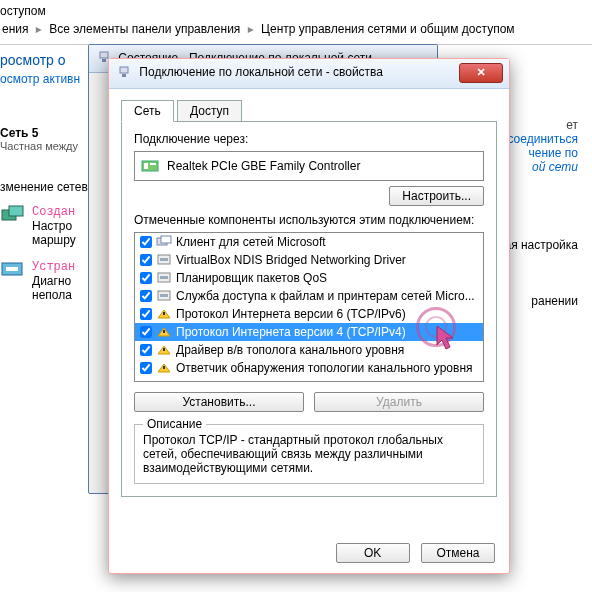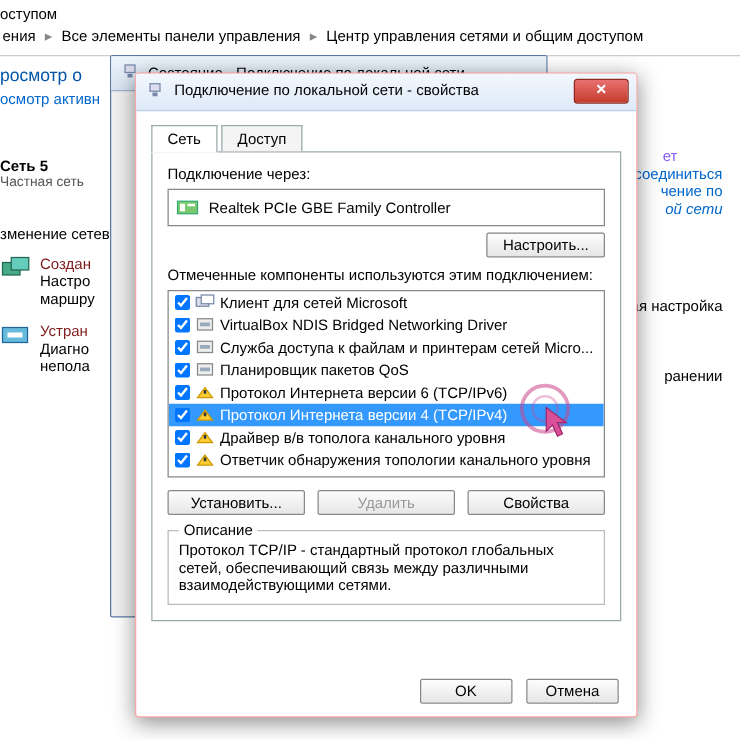--- a/index.html
+++ b/index.html
@@ -9,21 +9,21 @@
   .bg-breadcrumb .sep { color: #888; }
   .bg-partial { position: absolute; top:0; left:0; padding-top:4px;}
   .bg-left { position: absolute; top: 48px; left: 0; width: 120px; padding: 4px 0 0 0; }
   .bg-left .blue { color: #0154a6; font-size: 14px; }
   .bg-left .task { color: #0066cc; font-size: 12px; display: block; margin-top: 4px; }
   .bg-main { position: absolute; top: 90px; left: 0; width: 160px; }
   .bg-main .net-name { font-weight: bold; margin-top: 36px; display:block; }
   .bg-main .net-type { color: #555; display:block; font-size:11px; }
   .bg-section { margin-top: 28px; display:block; font-size:12px; }
   .bg-icon { display:inline-block; width:28px; height:22px; vertical-align: top; margin-right:4px; }
-  .bg-link { color: #7f1d1d; }
+  .bg-link { color: #ec4899; font-family: Liberation Mono, monospace; }
   .bg-right { position:absolute; right:14px; top:118px; font-size:12px; color:#0066cc; }
 
   .dlg-behind { position:absolute; left:88px; top:44px; width:350px; height:450px; border:1px solid #5a7aa5; background:#f0f0f0; z-index:1; border-radius:2px; }
   .dlg-behind .tb { height:28px; background:linear-gradient(#eef4fb,#d7e4f2); border-bottom:1px solid #a0b5cf; padding:5px 8px; font-size:12px; }
   .dlg-behind .icon-sm { display:inline-block; width:14px; height:14px; vertical-align:-2px; margin-right:4px; }
 
   .dlg { position:absolute; left:108px; top:58px; width:402px; height:516px; z-index:5; border:1px solid #fca5a5; border-radius:3px; box-shadow:0 4px 18px rgba(0,0,0,0.45); background:#fff; }
   .titlebar { height:30px; background:linear-gradient(#f3f8fe,#dde9f7); border-bottom:1px solid #b9cee8; position:relative; padding:6px 8px; font-size:12px; }
   .titlebar .ticon { display:inline-block; width:14px; height:14px; vertical-align:-3px; margin-right:5px; }
   .closebtn { position:absolute; right:6px; top:4px; width:44px; height:20px; background:linear-gradient(#e97171,#c53b2b); border:1px solid #8e2a1f; border-radius:3px; color:#fff; text-align:center; font-size:11px; line-height:16px; font-weight:bold; }
@@ -69,21 +69,21 @@
   <span>Центр управления сетями и общим доступом</span>
 </div>
 
 <div class="bg-left">
   <span class="blue">росмотр о</span><br>
   <span class="task">осмотр активн</span>
 </div>
 
 <div class="bg-main">
   <span class="net-name">Сеть 5</span>
-  <span class="net-type">Частная сеть</span>
+  <span class="net-type">Частная между</span>
   <span class="bg-section">зменение сетев</span>
   <div style="margin-top:10px; display:flex;">
     <span class="bg-icon">
       <svg viewBox="0 0 28 22">
           <rect x="2" y="6" width="14" height="10" fill="#4a8" stroke="#265"></rect>
           <rect x="9" y="2" width="14" height="10" fill="#6cb" stroke="#265"></rect>
         </svg>
     </span>
     <div>
       <span class="bg-link">Создан</span><br>
@@ -100,21 +100,21 @@
     </span>
     <div>
       <span class="bg-link">Устран</span><br>
       <span>Диагно</span><br>
       <span>непола</span>
     </div>
   </div>
 </div>
 
 <div class="bg-right">
-  <span style="color:#8b5cf6;display:block;text-align:center;">ет</span>
+  <span style="color:#404040;display:block;text-align:right;">ет</span>
   <span style="display:block;text-align:left;">рисоединиться</span>
   <span style="display:block;text-align:right;">чение по</span>
   <span style="display:block;text-align:right;font-style:italic;">ой сети</span>
   <span style="color:#000;display:block;text-align:right;margin-top:64px;">ная настройка</span>
   <span style="color:#000;display:block;text-align:right;margin-top:42px;">ранении</span>
 </div>
 
 <div class="dlg-behind">
   <div class="tb">
     <span class="icon-sm">
@@ -183,31 +183,31 @@
           <span>VirtualBox NDIS Bridged Networking Driver</span>
         </div>
         <div class="li">
           <input type="checkbox" checked="" style="">
           <span class="icon">
               <svg viewBox="0 0 16 14">
                 <rect x="2" y="2" width="12" height="9" fill="#eee" stroke="#888"></rect>
                 <rect x="4" y="5" width="8" height="3" fill="#9ab"></rect>
               </svg>
             </span>
-          <span>Служба доступа к файлам и принтерам сетей Micro...</span>
+          <span>Планировщик пакетов QoS</span>
         </div>
         <div class="li">
           <input type="checkbox" checked="" style="">
           <span class="icon">
               <svg viewBox="0 0 16 14">
                 <rect x="2" y="2" width="12" height="9" fill="#eee" stroke="#888"></rect>
                 <rect x="4" y="5" width="8" height="3" fill="#9ab"></rect>
               </svg>
             </span>
-          <span>Планировщик пакетов QoS</span>
+          <span>Служба доступа к файлам и принтерам сетей Micro...</span>
         </div>
         <div class="li">
           <input type="checkbox" checked="" style="">
           <span class="icon">
               <svg viewBox="0 0 16 14">
                 <path d="M2 11 L8 3 L14 11 Z" fill="#fc3" stroke="#c90"></path>
                 <rect x="7" y="5" width="2" height="3" fill="#333"></rect>
               </svg>
             </span>
           <span>Протокол Интернета версии 6 (TCP/IPv6)</span>
@@ -239,21 +239,20 @@
                 <path d="M2 11 L8 3 L14 11 Z" fill="#fc3" stroke="#c90"></path>
                 <rect x="7" y="5" width="2" height="3" fill="#333"></rect>
               </svg>
             </span>
           <span>Ответчик обнаружения топологии канального уровня</span>
         </div>
       </div>
       <div class="btn-row3">
         <span class="btn">Установить...</span>
         <span class="btn disabled">Удалить</span>
-        <span class="btn">Свойства</span>
       </div>
       <div class="groupbox">
         <span class="legend">Описание</span>
         <span>Протокол TCP/IP - стандартный протокол глобальных сетей, обеспечивающий связь между различными взаимодействующими сетями.</span>
       </div>
     </div>
   </div>
   <div class="dlg-footer">
     <span class="btn">OK</span>
     <span class="btn">Отмена</span>

